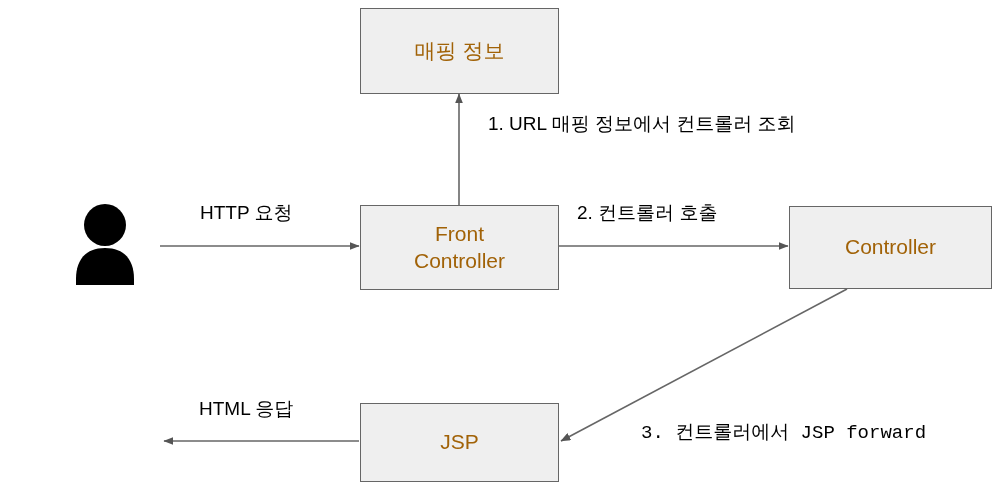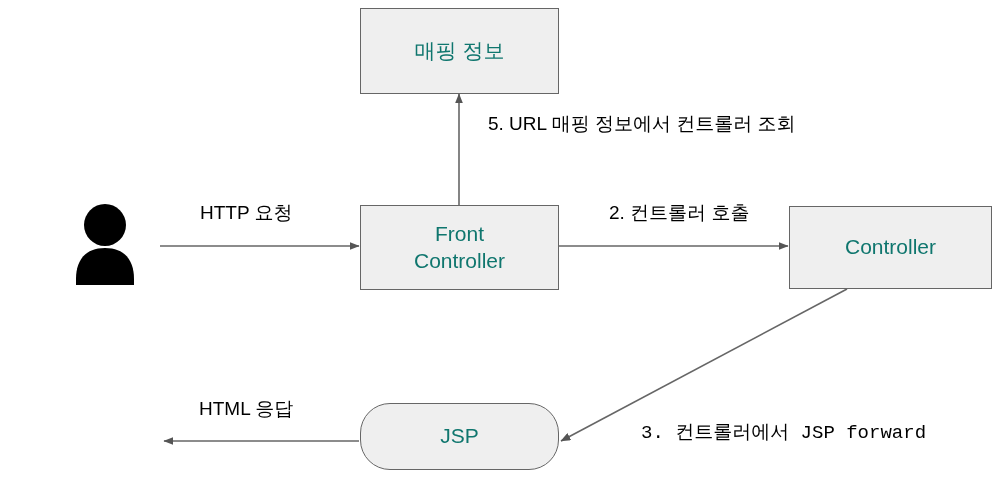--- a/index.html
+++ b/index.html
@@ -19,21 +19,21 @@
   }
   .node-box {
     position: absolute;
     box-sizing: border-box;
     background: #efefef;
     border: 1px solid #666666;
     display: flex;
     align-items: center;
     justify-content: center;
     text-align: center;
-    color: #0f766e;
+    color: #a16207;
     font-size: 21px;
     line-height: 1.28;
     white-space: pre-line;
   }
   .edge-label {
     position: absolute;
     color: #000000;
     font-size: 19px;
     white-space: nowrap;
     line-height: 1;
@@ -86,25 +86,25 @@
     <path d="M39,45 C17,45 10,60 10,76 L10,82 L68,82 L68,76 C68,60 61,45 39,45 Z" fill="#000000"></path>
   </svg>
 
   <div class="node-box" style="left:360px; top:8px; width:199px; height:86px;">매핑 정보</div>
 
   <div class="node-box" style="left:360px; top:205px; width:199px; height:85px;">Front
 Controller</div>
 
   <div class="node-box" style="left:789px; top:206px; width:203px; height:83px;">Controller</div>
 
-  <div class="node-box" style="left:360px; top:403px; width:199px; height:67px;border-radius:30px;">JSP</div>
+  <div class="node-box" style="left:360px; top:403px; width:199px; height:79px;">JSP</div>
 
   <div class="edge-label" style="left:200px; top:203px;">HTTP 요청</div>
 
-  <div class="edge-label" style="left:488px; top:114px;">5. URL 매핑 정보에서 컨트롤러 조회</div>
+  <div class="edge-label" style="left:488px; top:114px;">1. URL 매핑 정보에서 컨트롤러 조회</div>
 
-  <div class="edge-label" style="left:577px; top:203px;margin-left:32px;">2. 컨트롤러 호출</div>
+  <div class="edge-label" style="left:577px; top:203px;">2. 컨트롤러 호출</div>
 
   <div class="edge-label" style="left:641px; top:424px;font-family:Liberation Mono, monospace;">3. 컨트롤러에서 JSP forward</div>
 
   <div class="edge-label" style="left:199px; top:399px;text-align:center;">HTML 응답</div>
 
 </div>
 
 </body></html>

